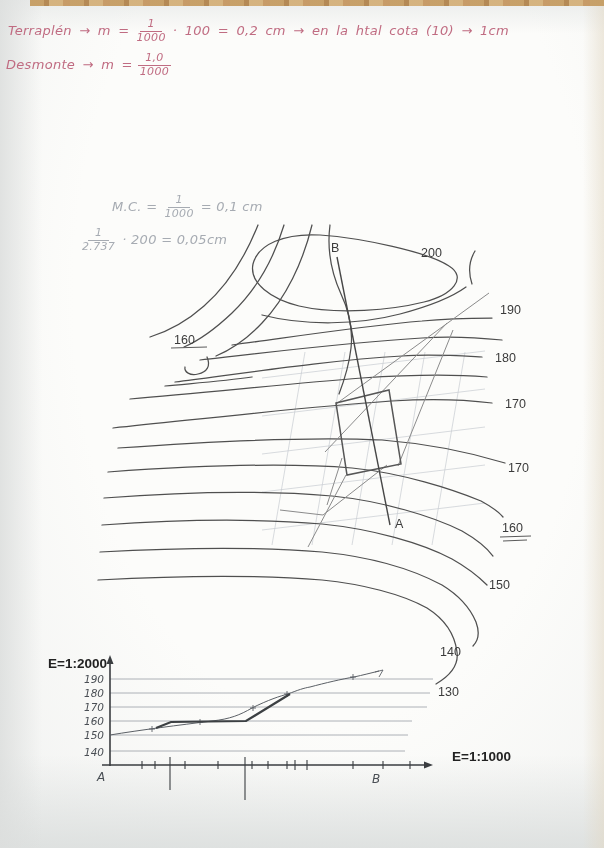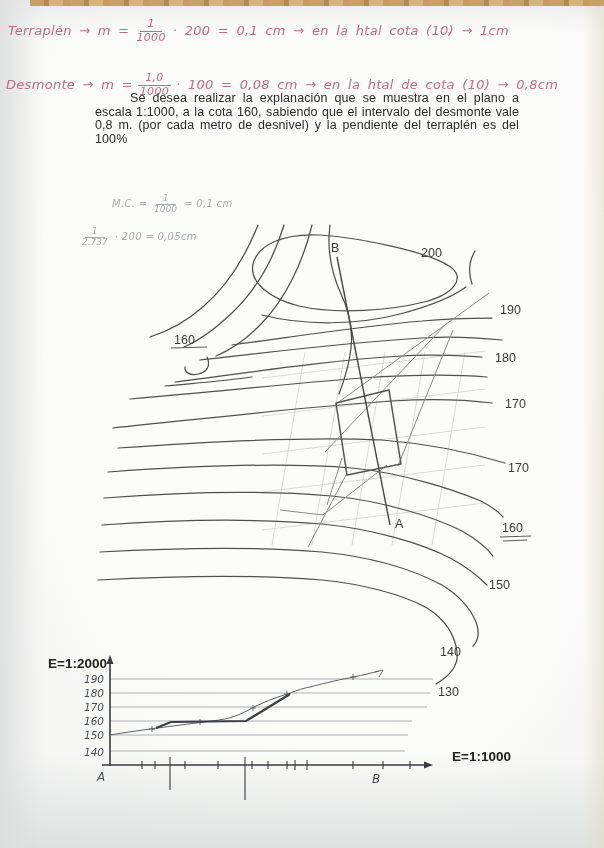--- a/index.html
+++ b/index.html
@@ -11,21 +11,21 @@
       linear-gradient(180deg, rgba(233,235,234,.9) 0, rgba(233,235,234,0) 4%),
       linear-gradient(0deg, rgba(221,224,223,.95) 0, rgba(221,224,223,0) 11%),
       radial-gradient(ellipse at 55% 35%, #fcfcfa 55%, #f1f2f1 100%);
   }
   .wood{position:absolute;top:0;left:30px;right:0;height:6px;
     background:repeating-linear-gradient(90deg,#c49a5e 0 14px,#b08148 14px 19px,#d3ae76 19px 33px,#c4945c 33px 40px);
     opacity:.92;}
   .abs{position:absolute;white-space:nowrap;}
   .hw{font-family:"DejaVu Sans",sans-serif;font-style:italic;}
   .ink{color:#c06c82;font-size:13px;letter-spacing:.3px;word-spacing:3px;}
-  .pencil{color:#a6abb2;font-size:10px;letter-spacing:.3px;}
+  .pencil{color:#a6abb2;font-size:13px;letter-spacing:.3px;}
   .frac{display:inline-flex;flex-direction:column;align-items:center;margin:0 5px;vertical-align:middle;font-size:.85em;line-height:1.15;}
   .frac .num{padding:0 7px;border-bottom:1px solid currentColor;}
   .frac .den{padding:0 2px;}
   .printed{position:absolute;top:92px;left:95px;width:424px;}
   .printed p{margin:0;text-indent:35px;text-align:justify;
     font:12.5px/13.6px "Liberation Sans",sans-serif;color:#2b2b2b;letter-spacing:.1px;}
   svg{position:absolute;top:0;left:0;}
   svg text{font-family:"Liberation Sans",sans-serif;fill:#3b3b3b;}
   svg text.hwt{font-family:"DejaVu Sans",sans-serif;font-style:italic;fill:#4a4f55;}
   svg text.bold{font-weight:bold;fill:#222;}
@@ -34,31 +34,30 @@
 <body>
 
 <div id="canvas">
 
   <div class="wood"></div>
 
   <div class="abs hw ink" style="top:18px;left:8px;">
     <span>Terraplén → m =</span><span class="frac">
         <span class="num">1</span>
         <span class="den">1000</span>
-      </span><span>· 200 = 0,1 cm  →  en  la htal cota (10) → 1cm</span>
-  </div>
-  <div class="abs hw ink" style="top:72px;left:6px;">
+      </span><span>· 100 = 0,2 cm  →  en  la htal cota (10) → 1cm</span>
+  </div>
+  <div class="abs hw ink" style="top:52px;left:6px;">
     <span>Desmonte → m =</span><span class="frac">
         <span class="num">1,0</span>
         <span class="den">1000</span>
-      </span><span>· 100 = 0,08 cm  →  en la htal de cota (10) → 0,8cm</span>
+      </span>
   </div>
 
   <div class="printed">
-    <p>Se desea realizar la explanación que se muestra en el plano a escala 1:1000, a la cota 160, sabiendo que el intervalo del desmonte vale 0,8 m. (por cada metro de desnivel) y la pendiente del terraplén es del 100%</p>
   </div>
 
   <div class="abs hw pencil" style="top:194px;left:112px;">
     <span>M.C.  =</span><span class="frac">
         <span class="num">1</span>
         <span class="den">1000</span>
       </span><span>= 0,1 cm</span>
   </div>
   <div class="abs hw pencil" style="top:227px;left:75px;">
     <span class="frac">

